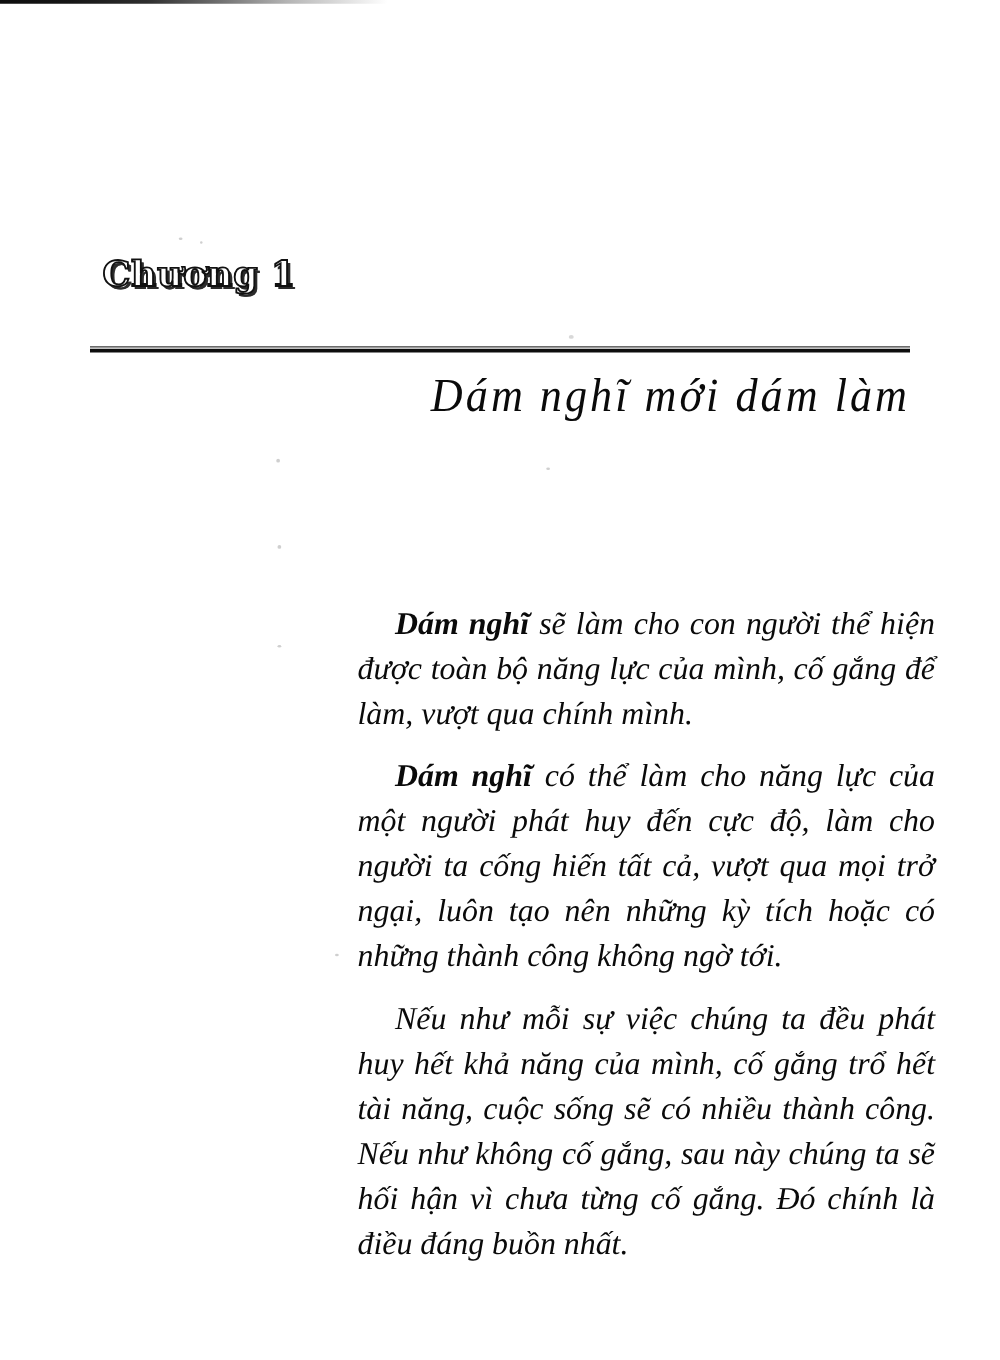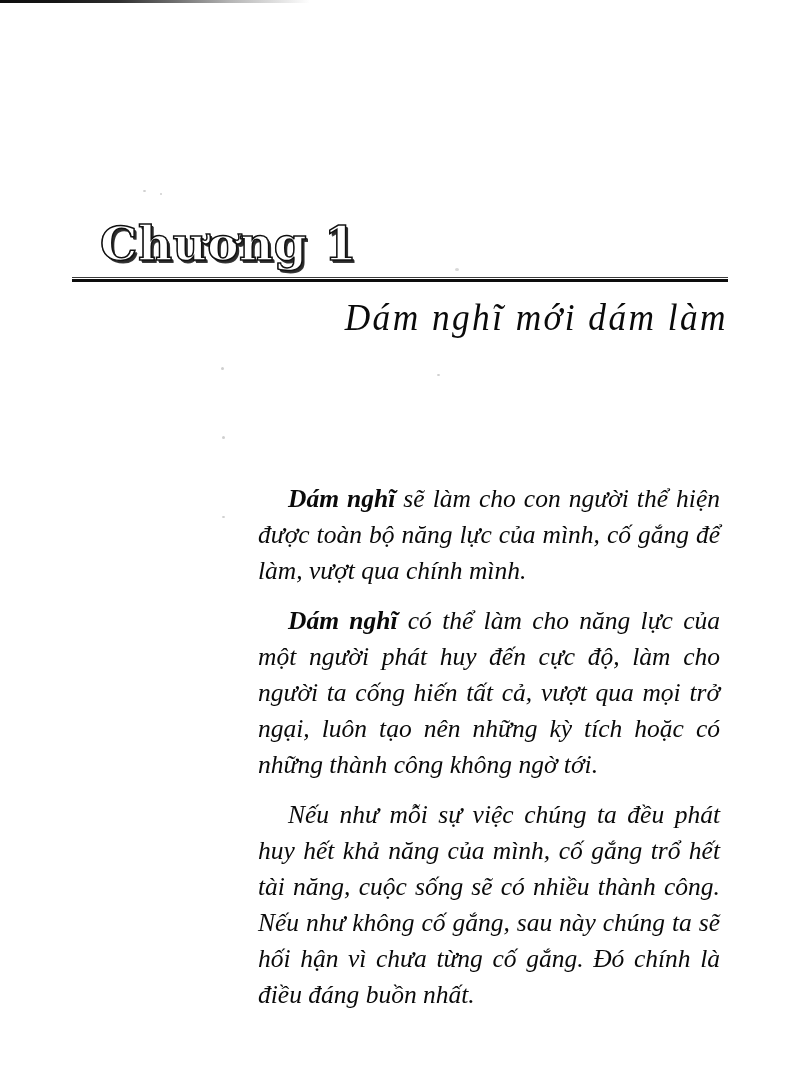--- a/index.html
+++ b/index.html
@@ -39,35 +39,34 @@
   .speck {
     position: absolute;
     background: #cfcfcf;
     border-radius: 50%;
   }
 
   
   .chapter-label {
     position: absolute;
     left: 82px;
-    top: 220px;
+    top: 206px;
     font-family: "DejaVu Serif", "Liberation Serif", serif;
     font-weight: 700;
-    font-size: 47px;
+    font-size: 28px;
     letter-spacing: 0.5px;
     line-height: 1;
     color: #ffffff;
     white-space: nowrap;
     -webkit-text-stroke: 1.5px #111111;
     text-shadow:
        2px 2px 0 #2b2b2b,
        2.5px 2.5px 0 #3a3a3a,
       -0.4px 0 0 #1a1a1a,
        0 -0.4px 0 #1a1a1a;
-    margin-left: 18px;
   }
 
   
   .rule {
     position: absolute;
     left: 72px;
     top: 277px;
     width: 656px;
     height: 6px;
   }
@@ -104,21 +103,21 @@
     line-height: 1.15;
     letter-spacing: 2.6px;
     white-space: nowrap;
     transform: scaleX(0.93);
     transform-origin: right center;
   }
 
   
   .body-copy {
     position: absolute;
-    left: 258px;
+    left: 286px;
     top: 481px;
     width: 462px;
   }
 
   .body-copy p {
     margin: 0 0 14px 0;
     text-indent: 30px;
     text-align: justify;
     font-family: "Liberation Serif", "DejaVu Serif", serif;
     font-style: italic;

